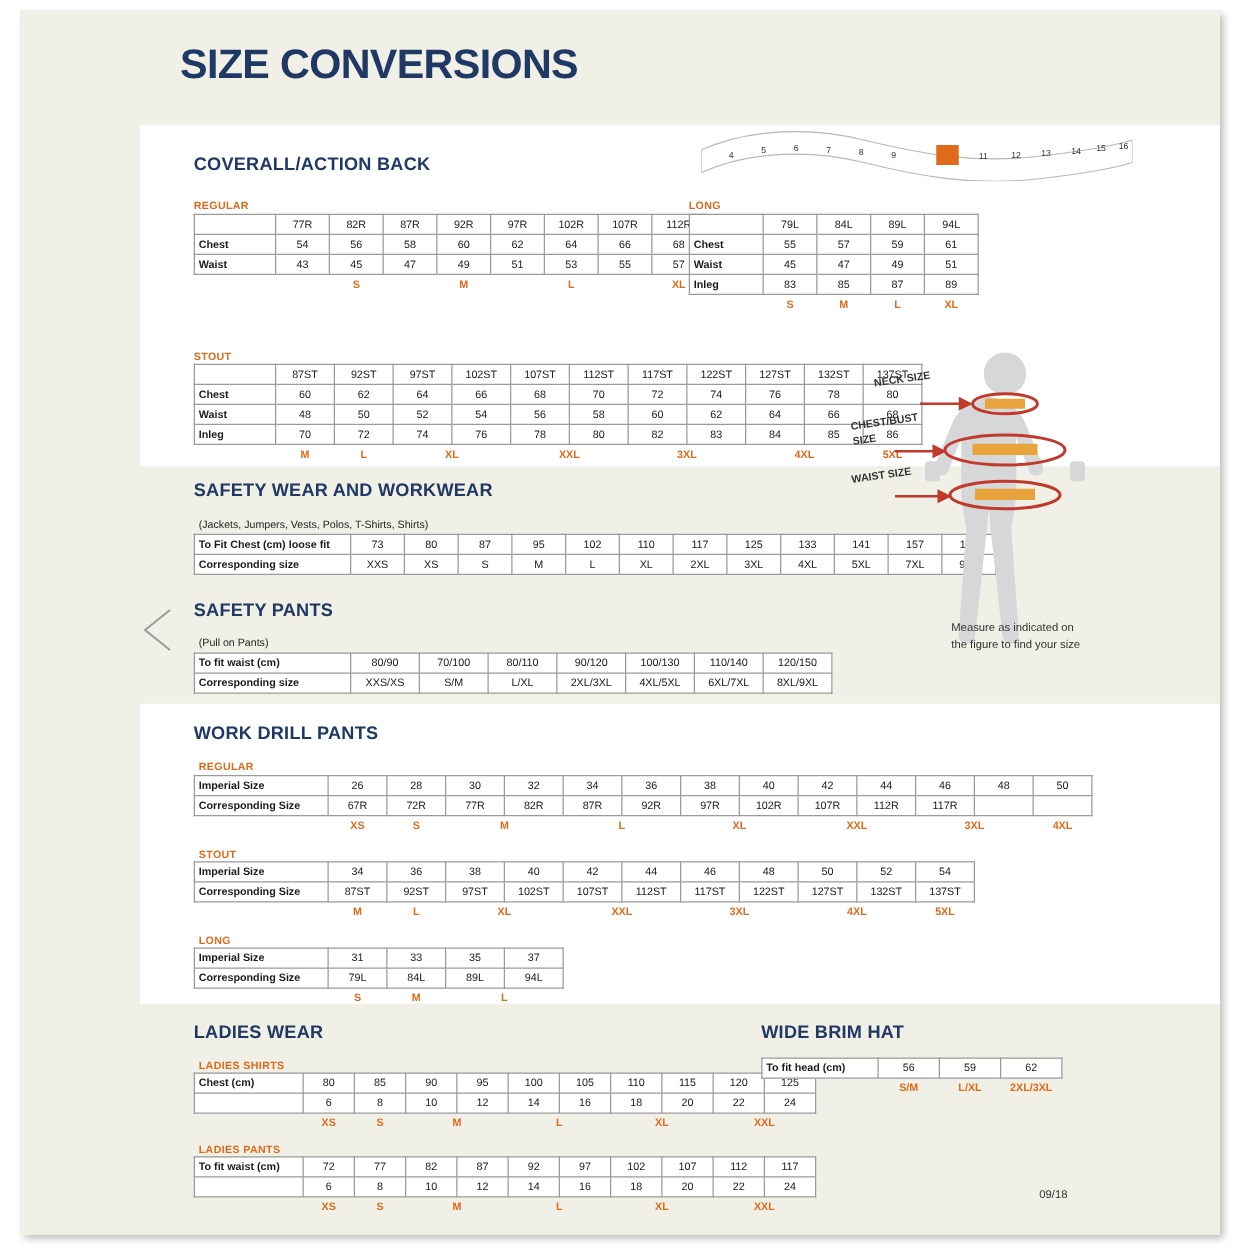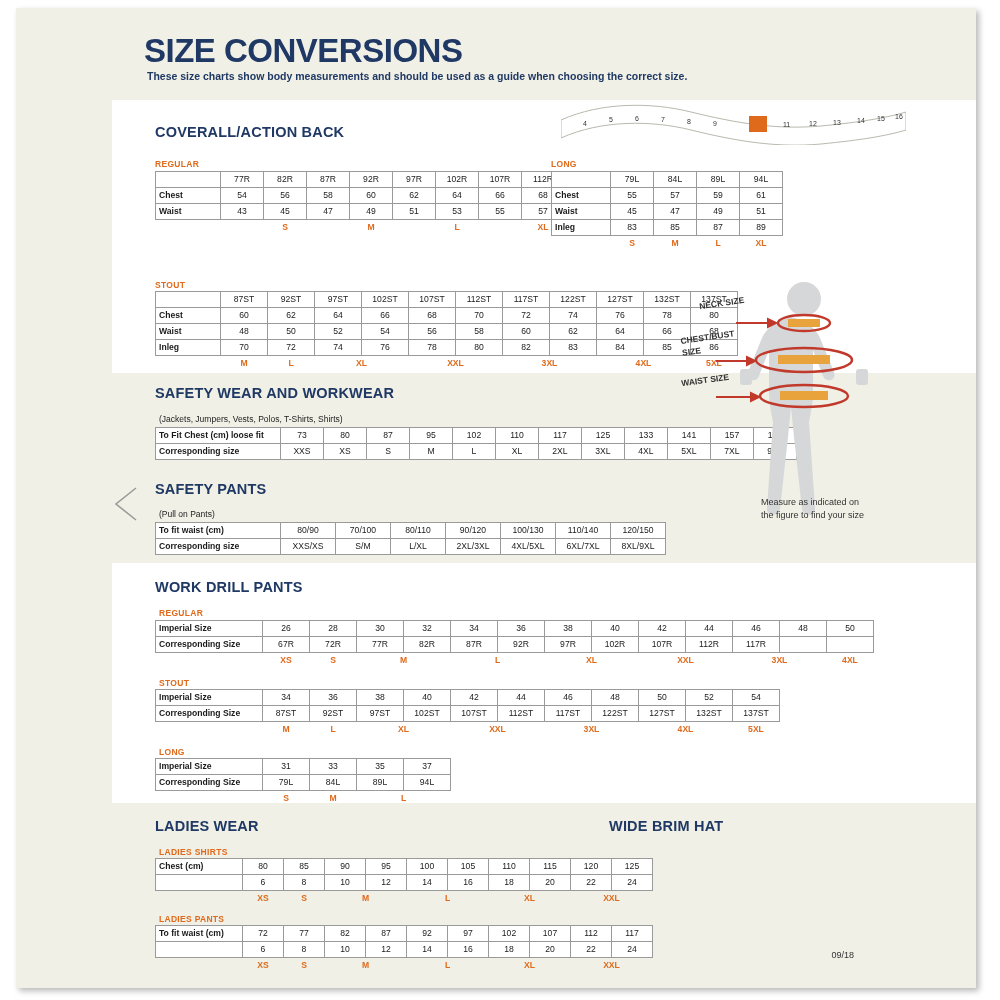--- a/index.html
+++ b/index.html
@@ -39,21 +39,20 @@
 
 <div class="page">
  <div class="sheet">
 
   <div class="band leftstripe"></div>
   <div class="band headerband"></div>
   <div class="band midband1"></div>
   <div class="band midband2"></div>
 
   <h1>SIZE CONVERSIONS</h1>
-  <div class="subtitle">These size charts show body measurements and should be used as a guide when choosing the correct size.</div>
 
   <svg class="tape" viewBox="0 0 345 45">
     <path d="M0 20 C 40 2, 90 2, 130 12 C 175 23, 215 30, 260 26 C 300 22, 325 18, 345 12 L345 30 C 325 36, 300 40, 260 44 C 215 48, 175 41, 130 30 C 90 20, 40 20, 0 38 Z" fill="#ffffff" stroke="#b9b9ae" stroke-width="1"></path>
     <g font-size="7" font-family="Liberation Sans, sans-serif" fill="#333">
       <text x="22" y="26">4</text>
           <text x="48" y="22">5</text>
           <text x="74" y="21">6</text>
       <text x="100" y="22">7</text>
           <text x="126" y="24">8</text>
           <text x="152" y="26">9</text>
@@ -502,20 +501,36 @@
             <td class="sizerow" colspan="1">S</td>
             <td class="sizerow" colspan="2">M</td>
             <td class="sizerow" colspan="2">L</td>
             <td class="sizerow" colspan="2">XL</td>
             <td class="sizerow" colspan="2">XXL</td>
           </tr>
         </tbody>
       </table>
 
   <div class="sec-title" style="left:593px;top:810px;">WIDE BRIM HAT</div>
+  <table class="grid" id="tbl-hat" style="left:593px;top:838px;">
+        <tbody>
+          <tr>
+            <td class="rowhead" style="width: 86px;">To fit head (cm)</td>
+            <td style="width: 42px;">56</td>
+            <td style="width: 42px;">59</td>
+            <td style="width: 42px;">62</td>
+          </tr>
+          <tr class="sizes">
+            <td class="blank" style="width: 86px;"></td>
+            <td class="sizerow" colspan="1">S/M</td>
+            <td class="sizerow" colspan="1">L/XL</td>
+            <td class="sizerow" colspan="1">2XL/3XL</td>
+          </tr>
+        </tbody>
+      </table>
 
   <svg class="figure" viewBox="0 0 180 270">
     <g fill="#d5d7d8" stroke="none">
       <circle cx="88" cy="26" r="17"></circle>
       <path d="M88 43 c-22 0 -36 9 -42 22 l-14 34 c-3 8 8 12 11 4 l10 -26 l0 42 c0 10 2 20 4 30 l-6 86 c-1 9 12 9 13 1 l8 -72 l3 -30 l3 30 l8 72 c1 8 14 8 13 -1 l-6 -86 c2 -10 4 -20 4 -30 l0 -42 l10 26 c3 8 14 4 11 -4 l-14 -34 c-6 -13 -20 -22 -42 -22 z"></path>
       <rect x="24" y="96" width="12" height="16" rx="3"></rect>
       <rect x="140" y="96" width="12" height="16" rx="3"></rect>
     </g>
     <rect x="72" y="46" width="32" height="8" fill="#e8a33d"></rect>
     <rect x="62" y="82" width="52" height="9" fill="#e8a33d"></rect>

